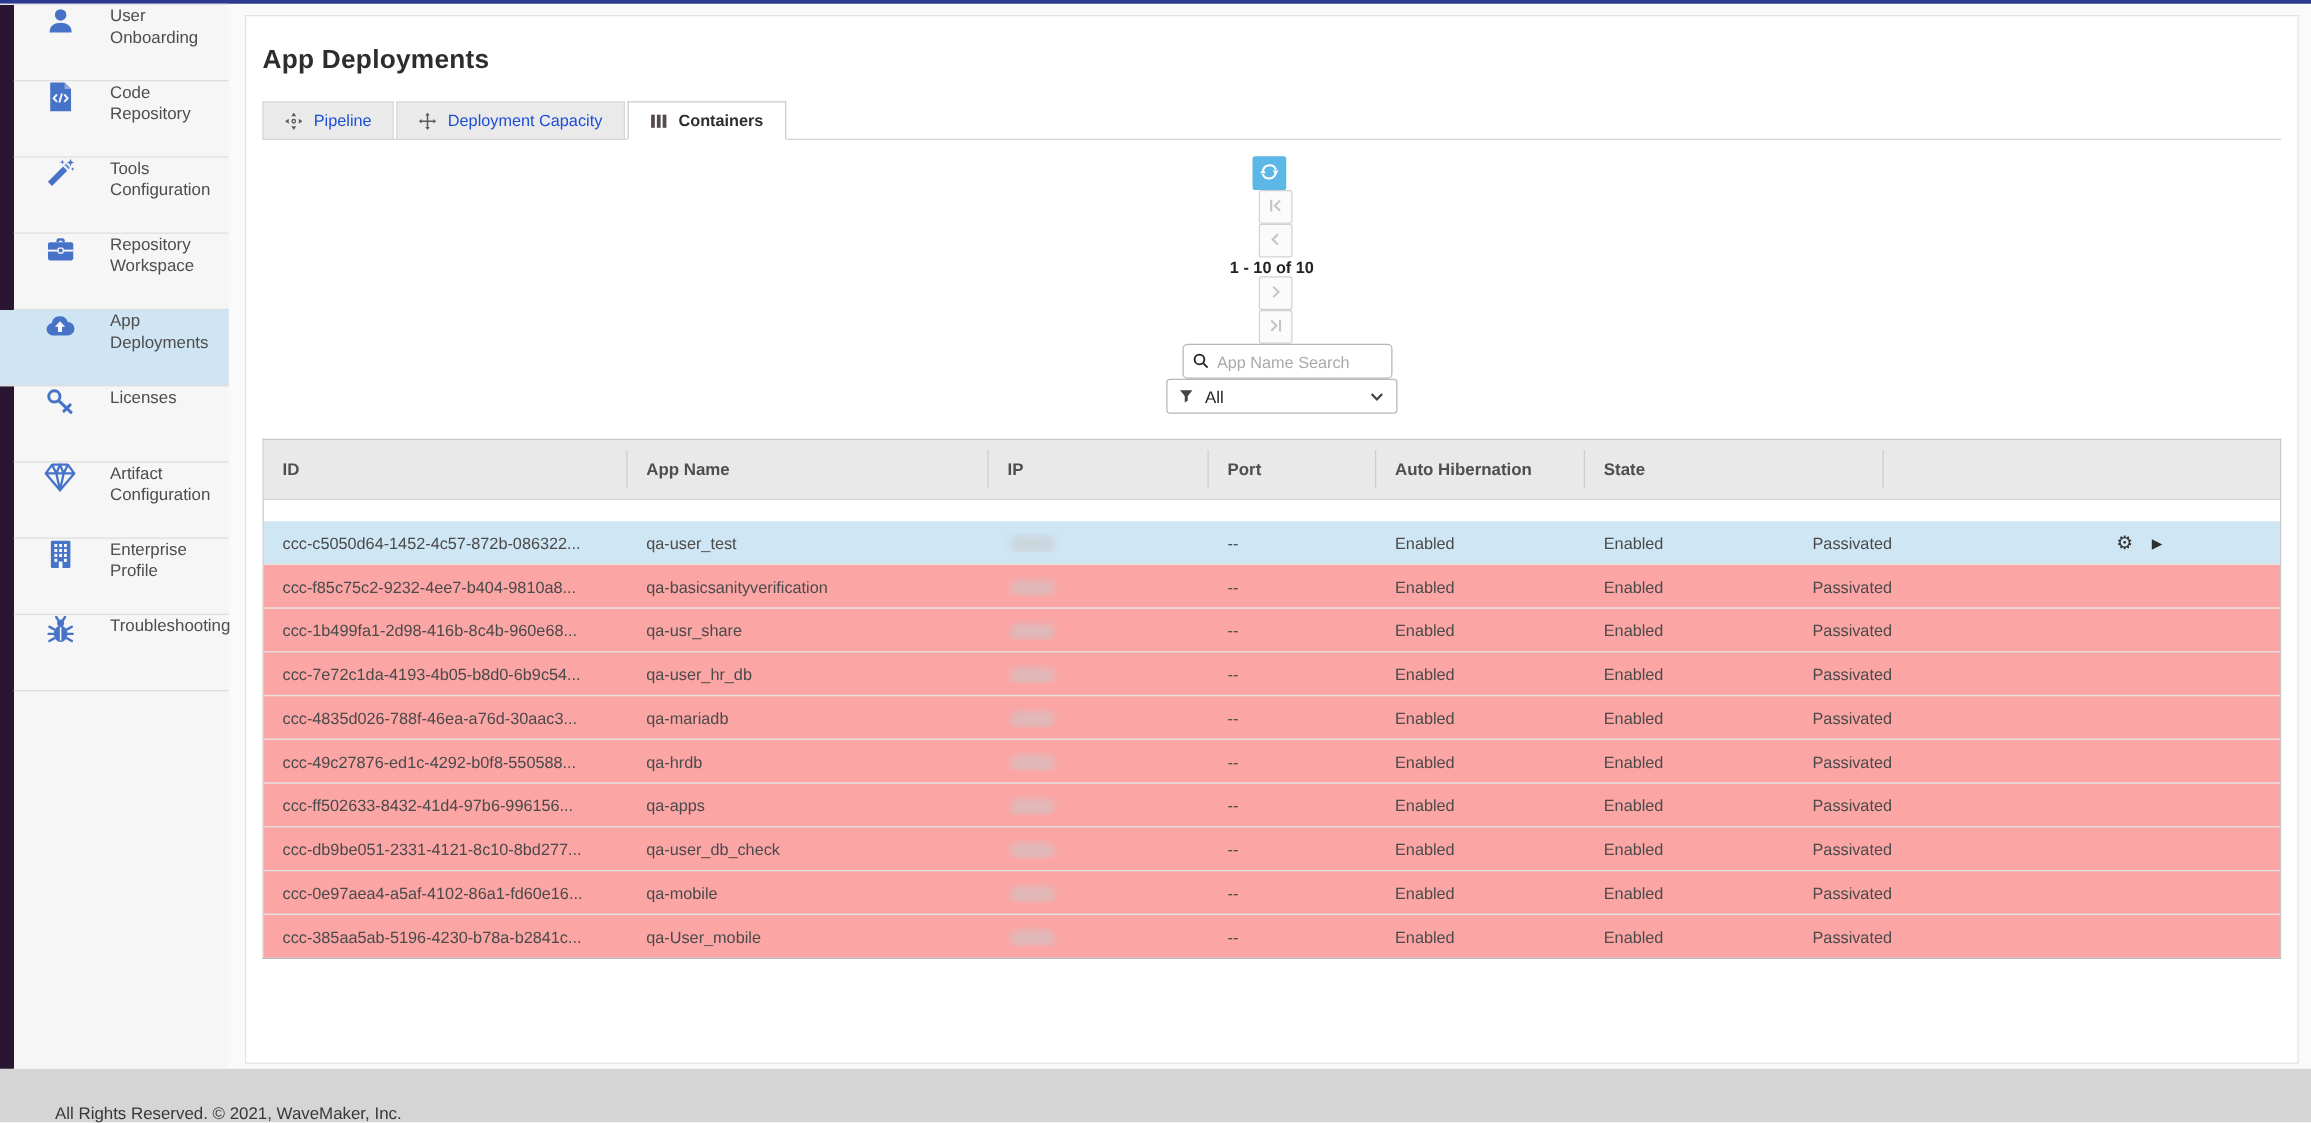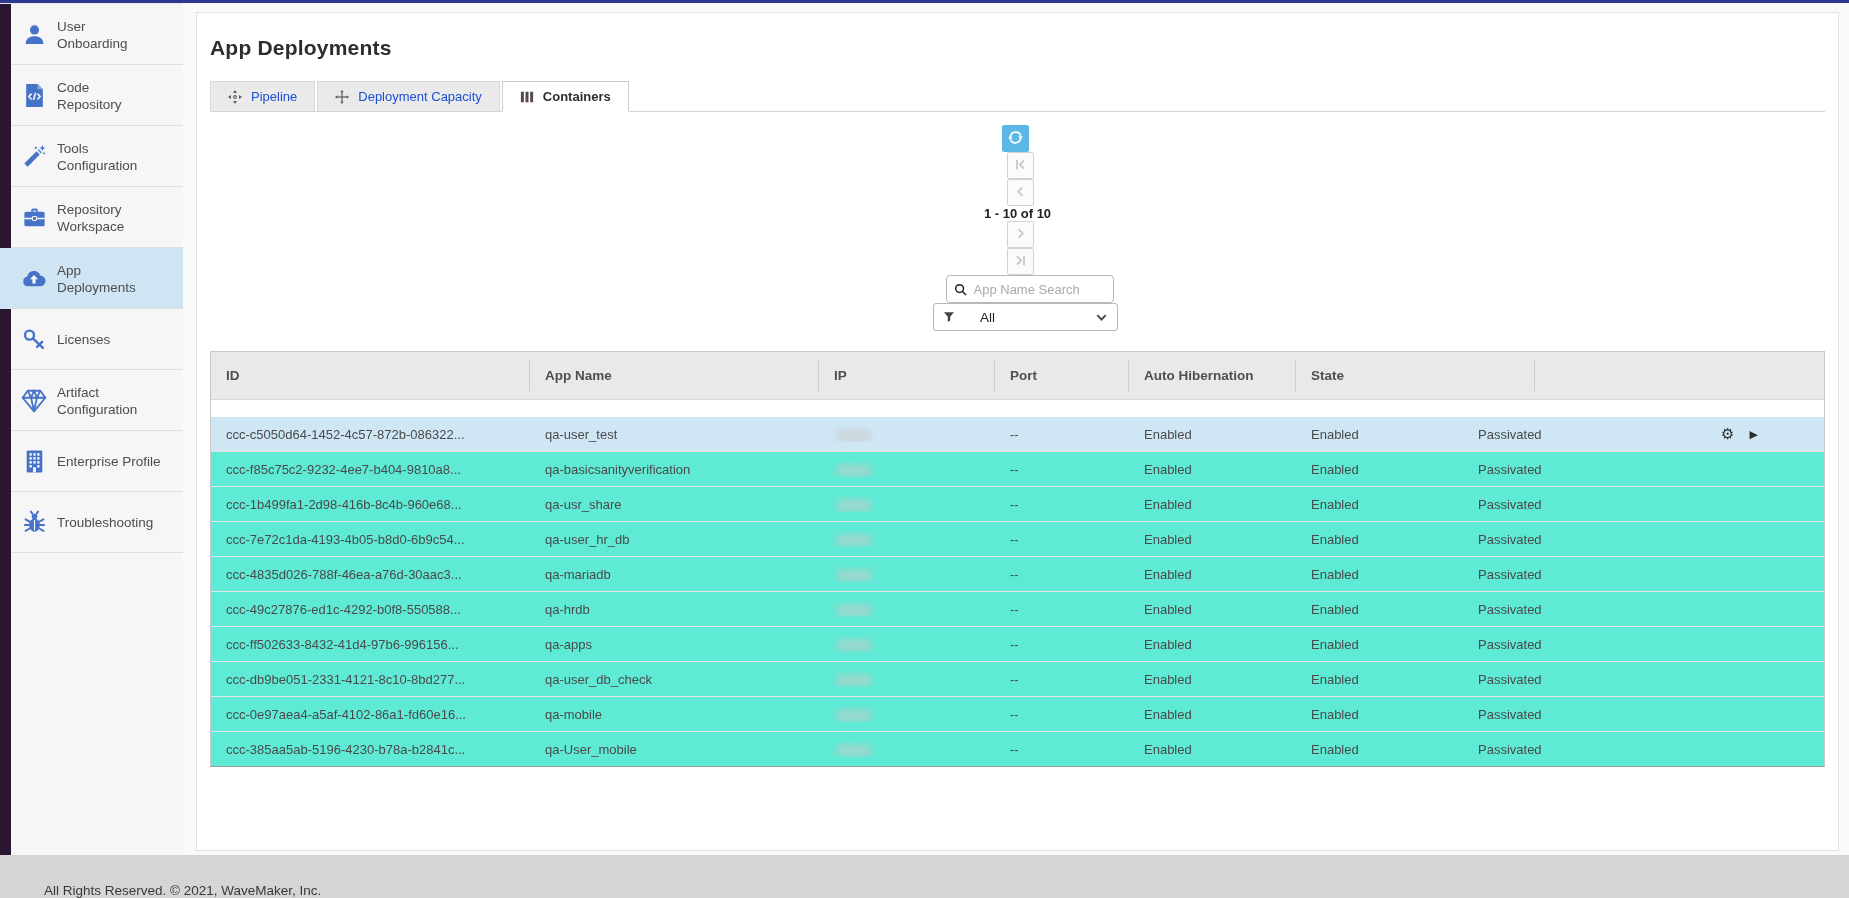--- a/index.html
+++ b/index.html
@@ -6,22 +6,22 @@
   html,body { width:1849px; height:898px; overflow:hidden; }
   body { font-family:"Liberation Sans", sans-serif; background:#fafafa; }
 
   .topbar { height:3px; background:var(--topbar,#2b3a8f); }
   .app { display:flex; height:852px; }
 
   
   .sidebar { width:183px; flex:none;
     background:linear-gradient(to right, var(--side-strip,#2a1632) 0 11px, #f6f6f6 11px);
     border-top:1px solid #e6e6e6; }
-  .side-item { position:relative; height:61px; display:flex; align-items:center;
-    padding-left:11px; cursor:pointer; box-sizing:border-box; }
+  .side-item { position:relative; height:61px; display:flex; align-items:flex-start;
+    padding-left:25px; cursor:pointer; box-sizing:border-box;gap:17px; }
   .side-item::after { content:""; position:absolute; left:11px; right:0; bottom:0; height:1px; background:#dedede; }
   .side-item.selected { background:var(--selected-item,#cfe5f4); }
   .side-item.selected::after { left:0; }
   .si-icon { width:46px; flex:none; display:flex; justify-content:center; align-items:center; color:var(--icon-blue,#4673c8); }
   .si-label { font-size:13.5px; line-height:17px; color:#4d4d4d; font-weight:500; white-space:pre-line; padding-right:4px; }
 
   
   .content { flex:1; padding:9px 10px 4px 13px; box-sizing:border-box; }
   .panel { height:100%; background:#fff; border:1px solid #e2e2e2; box-sizing:border-box; padding:0 13px; }
 
@@ -41,36 +41,36 @@
     display:flex; align-items:center; justify-content:center; color:#c4c4c4; cursor:default; margin-left:5px; padding:0; }
   .icon-btn.refresh { background:var(--refresh-bg,#5bb7e5); border-color:var(--refresh-bg,#5bb7e5); color:#fff; cursor:pointer; margin-left:0; margin-right:5px; }
   .range-text { font-size:13px; font-weight:600; color:#222; margin:0 10px; white-space:nowrap; }
   .search-box { position:relative; width:168px; height:28px; margin-left:24px; flex:none; }
   .search-box .s-ic { position:absolute; left:8px; top:7px; color:#222; }
   .search-input { width:100%; height:100%; box-sizing:border-box; border:1px solid #b7b7b7; border-radius:4px;
     padding:0 8px 0 27px; font-size:13px; color:#333; font-family:"Liberation Sans",sans-serif; outline:none; background:#fff; }
   .search-input::placeholder { color:#a9a9a9; }
   .filter-select { width:185px; height:28px; margin-left:16px; flex:none; box-sizing:border-box;
     border:1px solid #b7b7b7; border-radius:3px; background:#fff; display:flex; align-items:center;
-    padding:0 9px; gap:25px; font-size:13.5px; color:#222; cursor:pointer; }
+    padding:0 9px; gap:9px; font-size:13.5px; color:#222; cursor:pointer; }
   .filter-select .chev { margin-left:auto; display:flex; color:#444; }
   .filter-select .f-ic { display:flex; color:#444; }
 
   
   .table { margin-top:20px; width:1615px; box-sizing:border-box;
     border:1px solid #c9c9c9; border-bottom:1px solid #9e9e9e; background:#fff; }
   .thead { display:flex; background:#e9e9e9; height:47px; border-bottom:1px solid #d9d9d9; }
   .hcell { position:relative; display:flex; align-items:center; font-size:13.5px; font-weight:700; color:#4f4f4f;
     padding-left:15px; box-sizing:border-box; flex:none; }
   .hcell:not(:last-child)::after { content:""; position:absolute; right:0; top:8px; bottom:8px; width:1px; background:#cdcdcd; }
-  .trow { display:flex; height:34px; align-items:center; background:#5eead4; font-size:13px; color:#4a4a4a; cursor:pointer; }
+  .trow { display:flex; height:34px; align-items:center; background:#fca5a5; font-size:13px; color:#4a4a4a; cursor:pointer; }
   .trow + .trow { border-top:1px solid #e4e4e4; }
   .trow.selected { background:var(--selected-row,#cfe6f5);margin-top:17px; }
   .cell { padding-left:15px; box-sizing:border-box; flex:none; overflow:hidden; white-space:nowrap; }
-  .col-id{width:319px} .col-app{width:289px} .col-ip{width:176px} .col-port{width:134px}
+  .col-id{width:291px} .col-app{width:289px} .col-ip{width:176px} .col-port{width:134px}
   .col-ah{width:167px} .col-ap{width:167px} .col-state{width:239px} .col-actions{width:152px}
   .cell.actions { display:flex; align-items:center; gap:15px; padding-left:19px; }
   .act-btn { font-family:"DejaVu Sans",sans-serif; color:#2e2e2e; cursor:pointer; font-size:15px; line-height:1; }
   .act-btn.play { font-size:11px; }
   .smudge { display:inline-block; width:36px; height:13px; border-radius:6px; background:#c9c9c9;
     filter:blur(3px); opacity:.55; vertical-align:middle; margin-left:2px; }
 
   .footer { height:43px; background:#d5d5d5; display:flex; align-items:flex-end; padding-left:44px;
     font-size:13.5px; color:#383838; font-weight:500; }
 </style>

